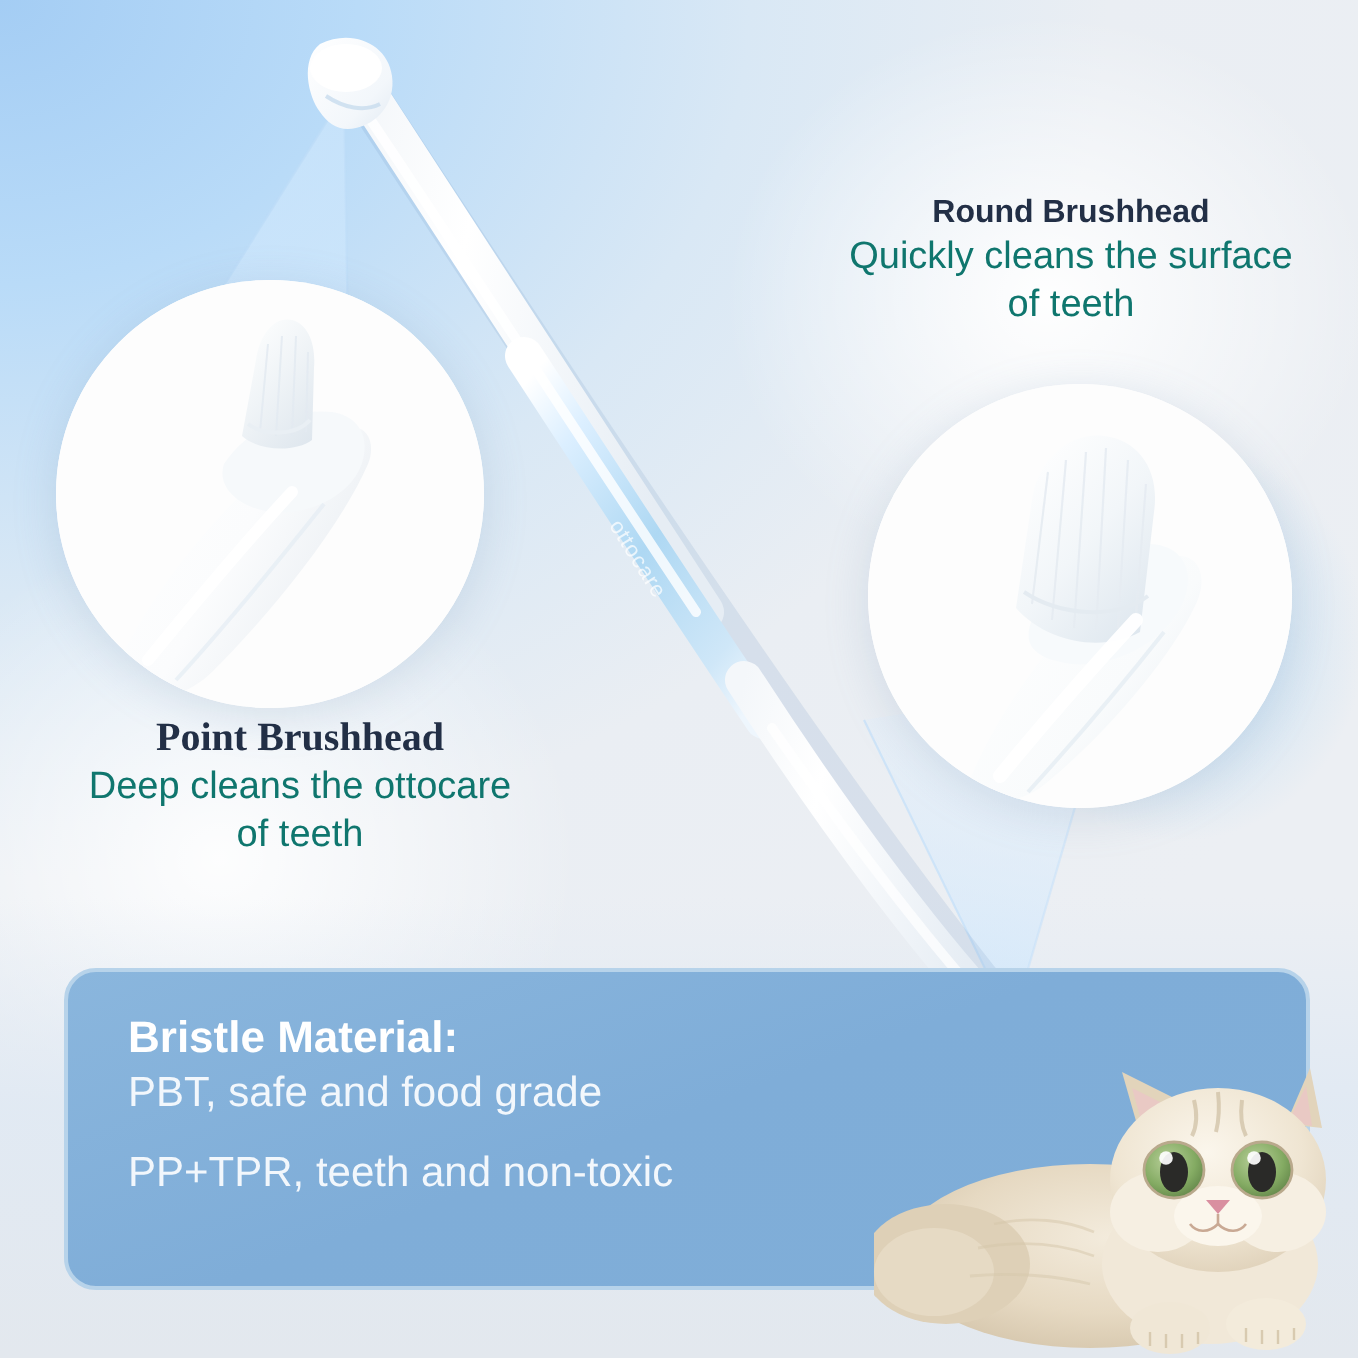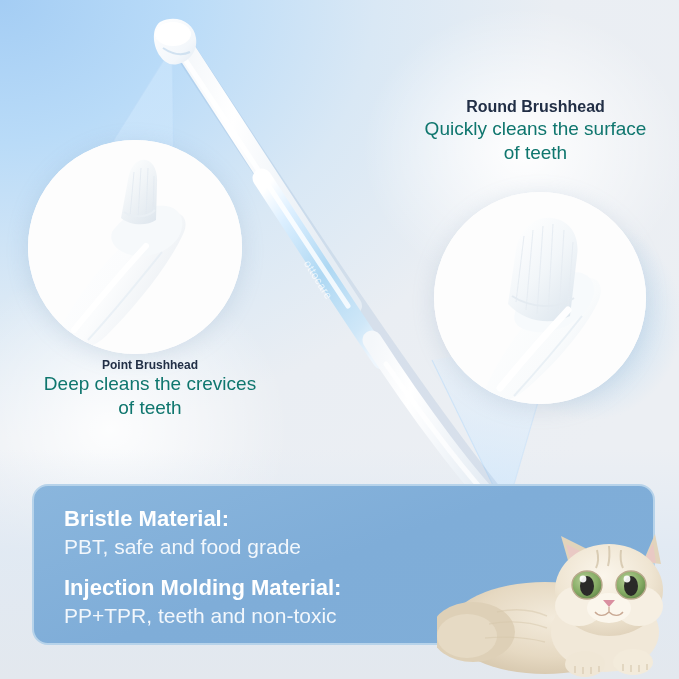--- a/index.html
+++ b/index.html
@@ -84,21 +84,21 @@
     color: #222f46;
     line-height: 1.18;
   }
   .callout .c-line {
     color: #0f766e;
     line-height: 1.28;
   }
   .callout.left-callout {
     left: 0; top: 358px; width: 300px; text-align: center;
   }
-  .callout.left-callout .c-title { font-size: 12px; }
+  .callout.left-callout .c-title { font-size: 20px; font-family: Liberation Serif, serif; }
   .callout.left-callout .c-line  { font-size: 19px; }
   .callout.right-callout {
     left: 392px; top: 98px; width: 287px; text-align: center;
   }
   .callout.right-callout .c-title { font-size: 16px; }
   .callout.right-callout .c-line  { font-size: 19px; }
 
   
   .spec-panel {
     position: absolute;
@@ -293,38 +293,37 @@
       </g>
       <path d="M 78,104 C 96,116 124,118 140,106" stroke="#e4ebf1" stroke-width="2" fill="none"></path>
 
       <path d="M 66,196 C 84,174 110,144 134,118" stroke="rgba(255,255,255,.95)" stroke-width="7" fill="none" stroke-linecap="round"></path>
       <path d="M 80,204 C 100,182 126,152 148,124" stroke="rgba(227,235,242,.7)" stroke-width="2" fill="none"></path>
     </svg>
   </div>
 
   <div class="callout left-callout">
     <div class="c-title">Point Brushhead</div>
-    <div class="c-line">Deep cleans the crevices</div>
+    <div class="c-line">Deep cleans the ottocare</div>
     <div class="c-line">of teeth</div>
   </div>
 
   <div class="callout right-callout">
     <div class="c-title">Round Brushhead</div>
     <div class="c-line">Quickly cleans the surface</div>
     <div class="c-line">of teeth</div>
   </div>
 
   <div class="spec-panel">
     <div class="spec-inner">
       <div class="spec-block">
         <div class="spec-label">Bristle Material:</div>
         <div class="spec-value">PBT, safe and food grade</div>
       </div>
       <div class="spec-block">
-        <div class="spec-label">Injection Molding Material:</div>
         <div class="spec-value">PP+TPR, teeth and non-toxic</div>
       </div>
     </div>
   </div>
 
   <div class="cat">
     <svg width="242" height="159" viewBox="0 0 242 159">
       <defs>
         <radialGradient id="furBody" cx="0.55" cy="0.4" r="0.75">
           <stop offset="0%" stop-color="#f3ebdc"></stop>

